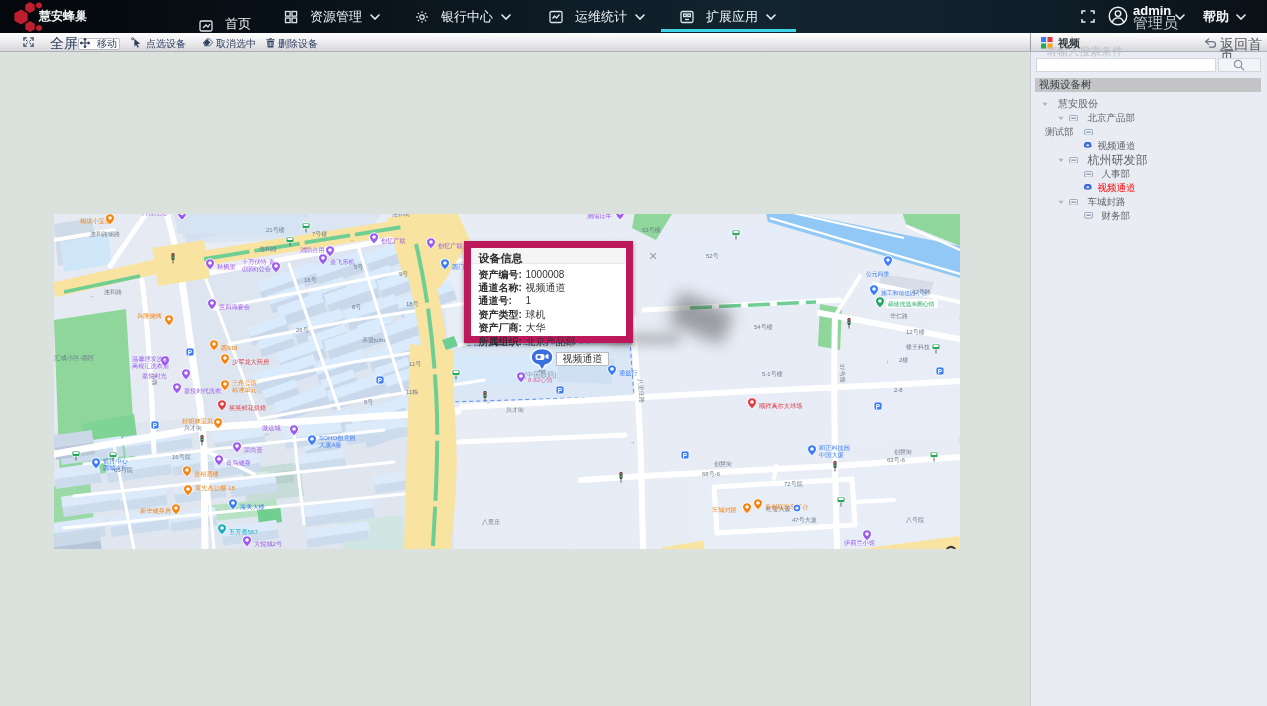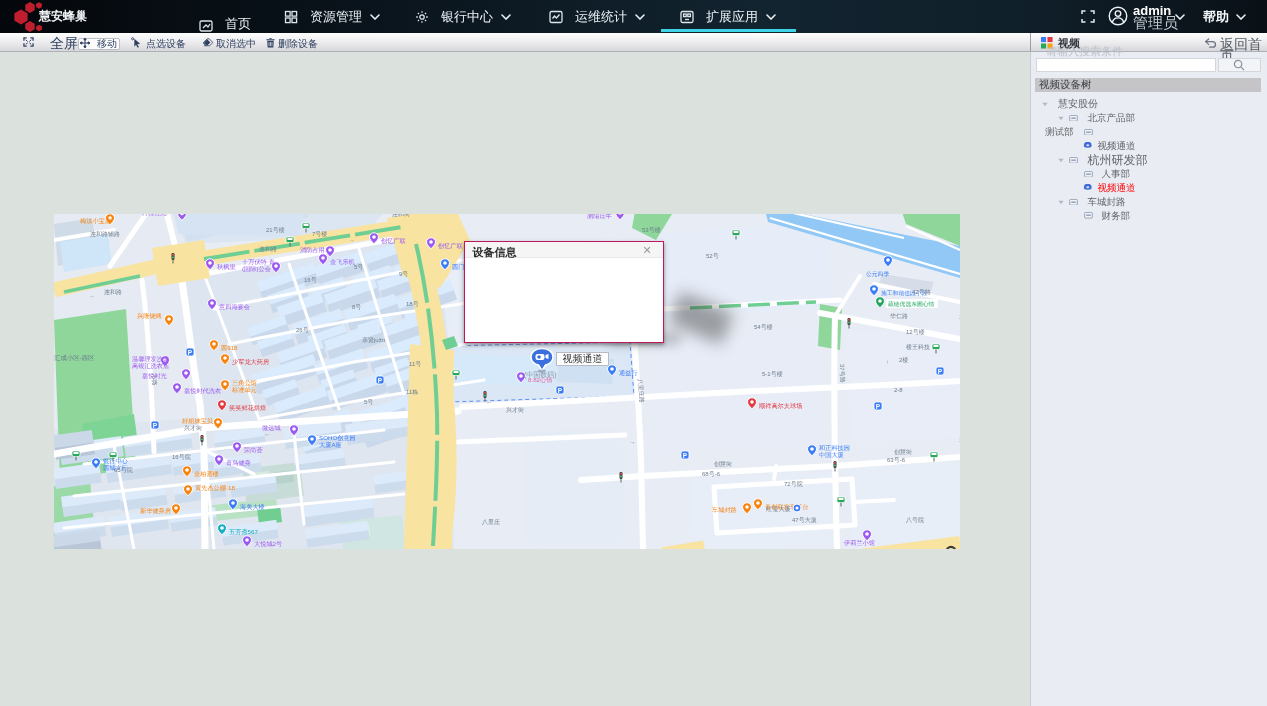--- a/index.html
+++ b/index.html
@@ -737,24 +737,32 @@
  <rect x="6.5" y="6.5" width="9" height="6" rx="2" fill="#ffffff"></rect>
       <circle cx="10" cy="9.5" r="1.8" fill="#3a6fe0"></circle>
  <path d="M16.5,7.5 L19.5,6.5 L19.5,11.5 L16.5,10.5 Z" fill="#ffffff"></path>
  <ellipse cx="13" cy="23.3" rx="4" ry="1.4" fill="rgba(40,60,120,0.35)"></ellipse>
     </svg></div>
 <div style="position:absolute;left:556px;top:351.5px;width:53px;height:14px;background:#fdfdfd;border:1px solid #b8bcc2;box-sizing:border-box;font-size:10px;color:#333;display:flex;align-items:center;justify-content:center">视频通道</div>
 <div style="position:absolute;left:524px;top:370px;font-size:7px;color:#8a97a5">(中国数码)</div>
 
 <div style="position:absolute;left:672px;top:301px;width:58px;height:34px;background:#3b3b3b;filter:blur(8px);opacity:0.45;transform:rotate(22deg)"></div>
 <div style="position:absolute;left:608px;top:333px;width:72px;height:12px;background:#444;filter:blur(6px);opacity:0.3"></div>
-<div style="position:absolute;left:463.5px;top:241px;width:200px;height:102px;background:#ffffff;border:1px solid #be185d;box-sizing:border-box;box-shadow:0 2px 4px rgba(50,50,50,0.55)">
+<div style="position:absolute;left:463.5px;top:241px;width:169px;height:102px;background:#ffffff;border:7px solid #be185d;box-sizing:border-box;box-shadow:0 2px 4px rgba(50,50,50,0.55)">
  <div style="position:absolute;left:0;top:0;width:100%;height:16px;background:#f5f5f5;border-bottom:1px solid #e9e9e9;box-sizing:border-box">
    <span style="position:absolute;left:8px;top:2.5px;font-size:11px;font-weight:bold;color:#2b2b2b">设备信息</span>
    <span style="position:absolute;left:178px;top:1.5px;font-size:11px;color:#9a9a9a">✕</span>
+ </div>
+ <div style="position:absolute;left:8px;top:19.5px;font-size:10px;color:#333;line-height:13.4px">
+   <div><span style="display:inline-block;width:47px;font-weight:bold;color:#2f2f2f">资产编号:</span>1000008</div>
+   <div><span style="display:inline-block;width:47px;font-weight:bold;color:#2f2f2f">通道名称:</span>视频通道</div>
+   <div><span style="display:inline-block;width:47px;font-weight:bold;color:#2f2f2f">通道号:</span>1</div>
+   <div><span style="display:inline-block;width:47px;font-weight:bold;color:#2f2f2f">资产类型:</span>球机</div>
+   <div><span style="display:inline-block;width:47px;font-weight:bold;color:#2f2f2f">资产厂商:</span>大华</div>
+   <div><span style="display:inline-block;width:47px;font-weight:bold;color:#2f2f2f">所属组织:</span>北京产品部</div>
  </div>
 </div>
 
 <div style="position:absolute;left:0;top:0;width:1267px;height:33px;background:linear-gradient(90deg,#04070b 0%,#0a141c 30%,#122430 60%,#10202b 80%,#0a1016 100%)">
   <div style="position:absolute;left:12px;top:2px;line-height:0;font-size:0"><svg width="34" height="30" viewBox="0 0 34 30">
         <polygon points="15.6,18.8 9.0,22.6 2.4,18.8 2.4,11.2 9.0,7.4 15.6,11.2" fill="#bf1e2e"></polygon>
         <polygon points="22.7,8.2 18.0,10.9 13.3,8.2 13.3,2.8 18.0,0.1 22.7,2.8" fill="#bf1e2e"></polygon>
         <polygon points="22.7,27.2 18.0,29.9 13.3,27.2 13.3,21.8 18.0,19.1 22.7,21.8" fill="#bf1e2e"></polygon>
         <polygon points="29.9,5.1 27.0,6.8 24.1,5.1 24.1,1.8 27.0,0.2 29.9,1.8" fill="#bf1e2e"></polygon>
         <polygon points="29.9,27.6 27.0,29.3 24.1,27.6 24.1,24.4 27.0,22.7 29.9,24.3" fill="#bf1e2e"></polygon>

